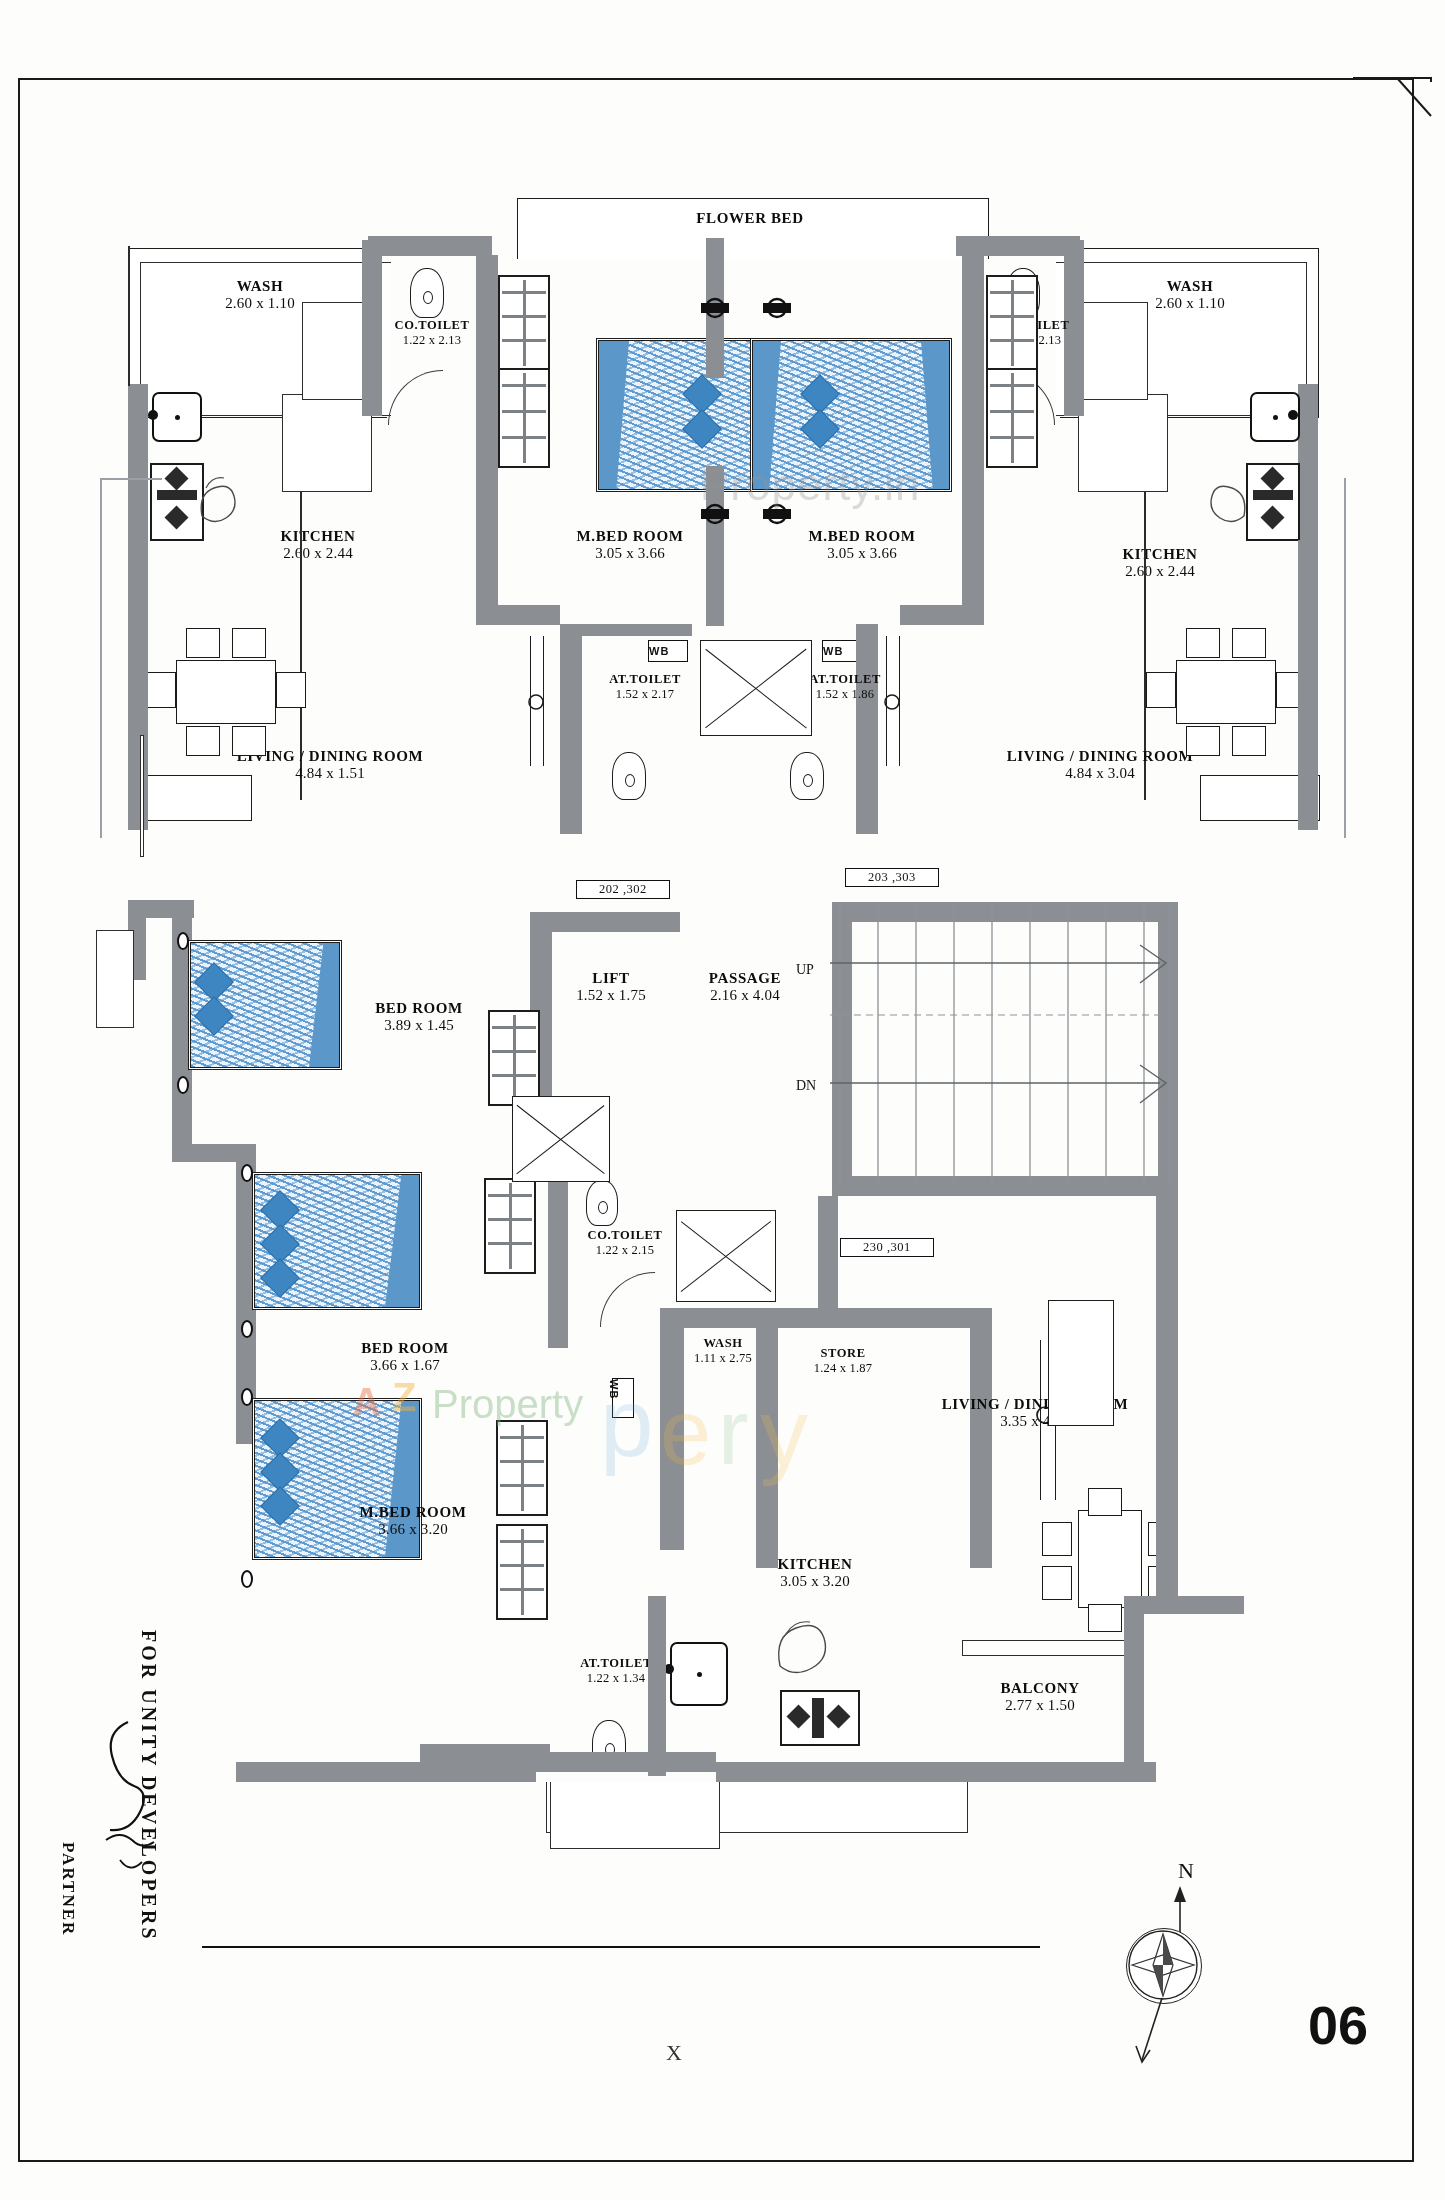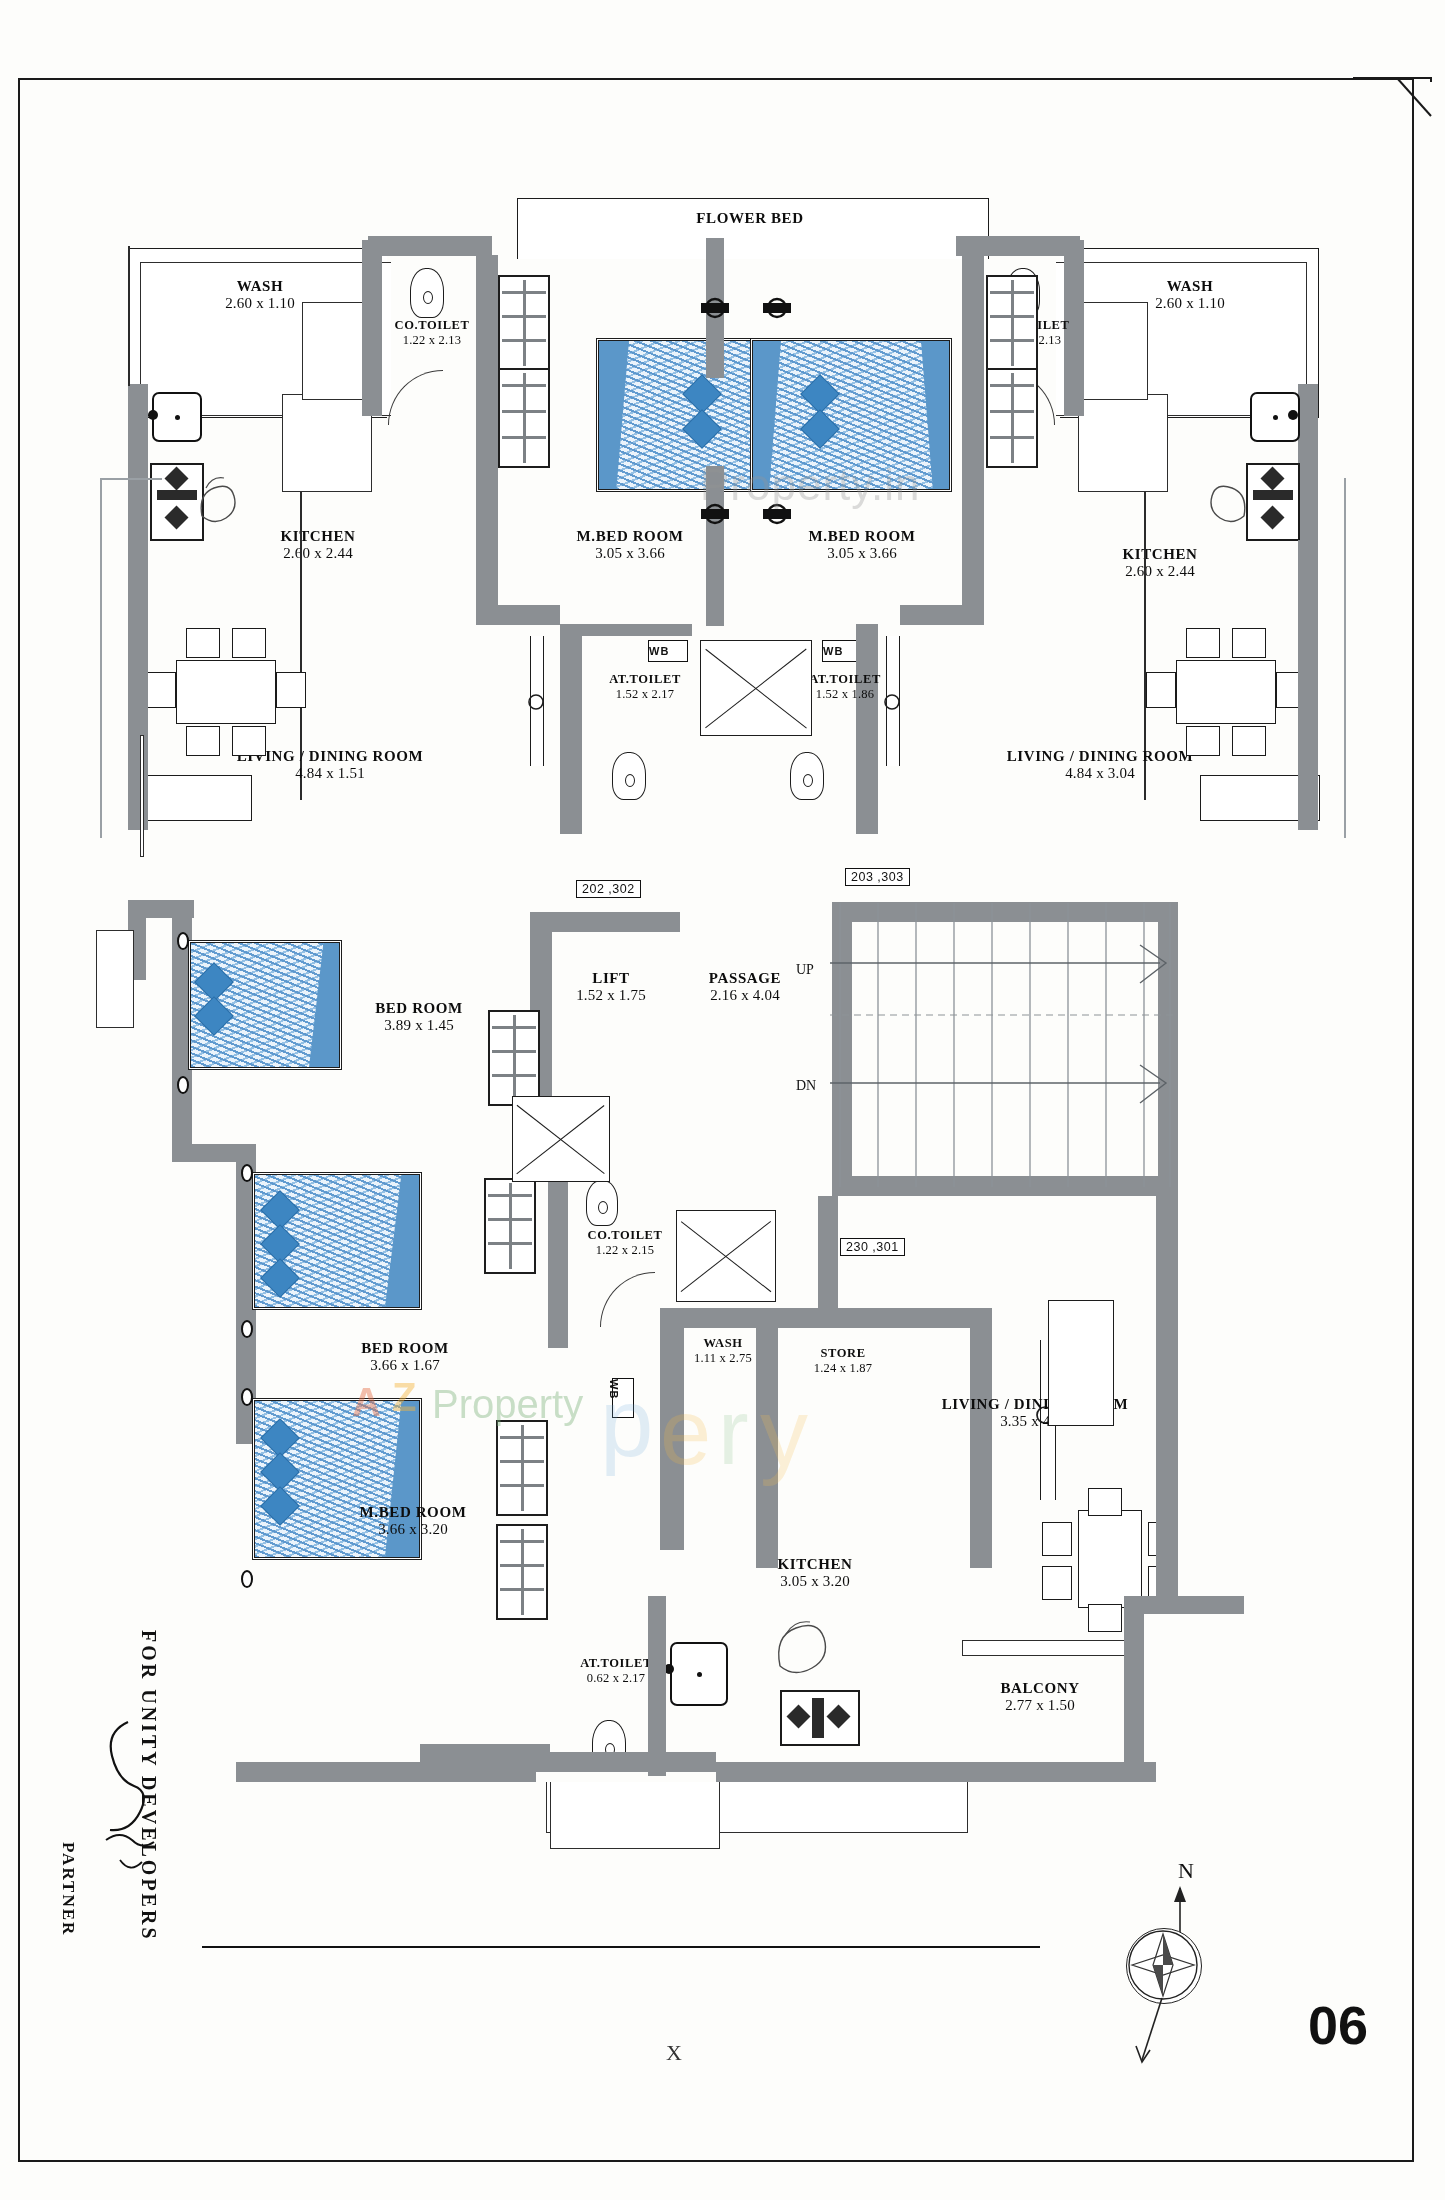--- a/index.html
+++ b/index.html
@@ -18,21 +18,21 @@
   .outline-thin{position:absolute;border:1px solid #2d2d2d;background:#fff;}
 
   
   .lbl{position:absolute;text-align:center;line-height:1.16;letter-spacing:.2px;
        font-family:"Liberation Serif",serif;color:#0d0d0d;white-space:nowrap;}
   .lbl .n{display:block;font-size:15px;font-weight:700;letter-spacing:.6px;}
   .lbl .d{display:block;font-size:15px;font-weight:400;}
   .lbl.sm .n{font-size:12.5px;}
   .lbl.sm .d{font-size:12.5px;}
   .tag{position:absolute;border:1.4px solid #111;background:#fff;font-size:12.5px;
-       padding:1px 5px;letter-spacing:.5px;font-family:Liberation Sans, sans-serif;}
+       padding:1px 22px;letter-spacing:.5px;font-family:Liberation Serif, serif;}
   .plain{position:absolute;font-size:14px;font-family:"Liberation Serif",serif;color:#111;white-space:nowrap;}
 
   
   .bed{position:absolute;border:1.6px solid #1d1d1d;overflow:hidden;
        background:
          repeating-linear-gradient(22deg, rgba(90,150,205,.95) 0 2px, rgba(255,255,255,0) 2px 6px),
          repeating-linear-gradient(-22deg, rgba(120,175,220,.75) 0 2px, rgba(255,255,255,0) 2px 7px),
          #eaf3fb;}
   .bedwedge{position:absolute;background:#5b97c9;}
   .pillow{position:absolute;width:26px;height:26px;background:#3d86c2;border:1px solid #2a6ea8;
@@ -495,21 +495,21 @@
     <div class="bn" style="left:48px;top:16px;"></div>
     <div class="gr" style="left:30px;top:6px;width:12px;height:40px;"></div>
   </div>
   <svg style="position:absolute;left:770px;top:1608px;width:66px;height:72px;">
     <path d="M10 58 q-6 -30 16 -38 q22 -8 28 10 q6 20 -12 30 q-18 10 -32 -2" fill="none" stroke="#4a4a4a" stroke-width="1.4"></path>
     <path d="M16 26 q8 -14 24 -12" fill="none" stroke="#4a4a4a" stroke-width="1.2"></path>
   </svg>
 
   <div class="lbl sm" style="left:536px;top:1656px;width:160px;">
     <span class="n">AT.TOILET</span>
-    <span class="d">0.62 x 2.17</span>
+    <span class="d">1.22 x 1.34</span>
   </div>
   <div class="wc" style="left:592px;top:1720px;width:32px;height:48px;"></div>
   <div class="wall" style="left:648px;top:1596px;width:18px;height:180px;"></div>
 
   <div class="plain" style="left:968px;top:1645px;font-size:8.5px;letter-spacing:.4px;"><span>FULL HEIGHT GLASS DOOR</span></div>
   <div class="outline-thin" style="left:962px;top:1640px;width:168px;height:14px;"></div>
   <div class="lbl" style="left:930px;top:1680px;width:220px;">
     <span class="n">BALCONY</span>
     <span class="d">2.77 x 1.50</span>
   </div>

